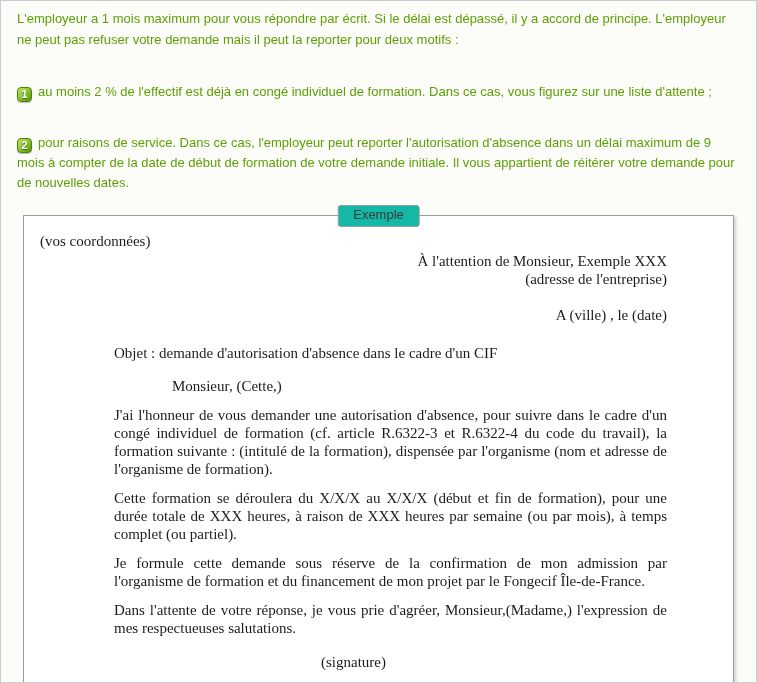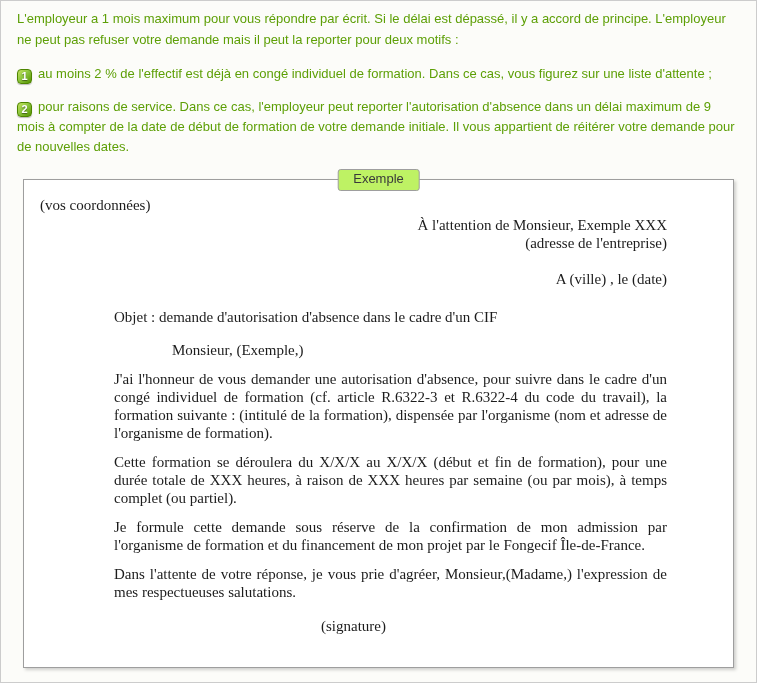--- a/index.html
+++ b/index.html
@@ -19,21 +19,21 @@
   }
   .intro-paragraph {
     color: #5d9f06;
     font-size: 13px;
     line-height: 1.6;
   }
   .numbered-item {
     color: #5d9f06;
     font-size: 13px;
     line-height: 1.55;
-    margin-top: 13px;
+    margin-top: 31px;
   }
   .number-badge {
     display: inline-flex;
     align-items: center;
     justify-content: center;
     width: 15px;
     height: 15px;
     border-radius: 4px;
     background: linear-gradient(135deg, #c3e15c 0%, #8dc63f 45%, #569400 100%);
     border: 1px solid #4d8500;
@@ -56,21 +56,21 @@
     font-family: "Liberation Serif", serif;
     font-size: 15px;
     color: #1c1c1c;
     line-height: 1.2;
   }
   .exemple-tab {
     position: absolute;
     top: -11px;
     left: 50%;
     transform: translateX(-50%);
-    background: #bef264;
+    background: #14b8a6;
     border: 1px solid #9e9e9e;
     border-radius: 3px;
     padding: 1px 15px 3px 15px;
     font-family: "Liberation Sans", sans-serif;
     font-size: 13px;
     color: #3a3a3a;
     white-space: nowrap;
   }
   .sender-line { margin: 4px 0 0 0; }
   .recipient-block {
@@ -121,21 +121,21 @@
 
     <div class="recipient-block">
       <div>À l'attention de Monsieur, Exemple XXX</div>
       <div>(adresse de l'entreprise)</div>
     </div>
 
     <div class="place-date-line">A (ville)  , le  (date)</div>
 
     <div class="subject-line">Objet : demande d'autorisation d'absence dans le cadre d'un CIF</div>
 
-    <div class="salutation-line">Monsieur, (Exemple,)</div>
+    <div class="salutation-line">Monsieur, (Cette,)</div>
 
     <div class="letter-paragraph first">J'ai l'honneur de vous demander une autorisation d'absence, pour suivre dans le cadre d'un congé individuel de formation (cf. article R.6322-3 et R.6322-4 du code du travail), la formation suivante : (intitulé de la formation), dispensée par l'organisme (nom et adresse de l'organisme de formation).</div>
 
     <div class="letter-paragraph">Cette formation se déroulera du X/X/X au X/X/X (début et fin de formation), pour une durée totale de XXX heures, à raison de XXX heures par semaine (ou par mois), à temps complet (ou partiel).</div>
 
     <div class="letter-paragraph">Je formule cette demande sous réserve de la confirmation de mon admission par l'organisme de formation et du financement de mon projet par le Fongecif Île-de-France.</div>
 
     <div class="letter-paragraph">Dans l'attente de votre réponse, je vous prie d'agréer, Monsieur,(Madame,) l'expression de mes respectueuses salutations.</div>
 
     <div class="signature-line">(signature)</div>

